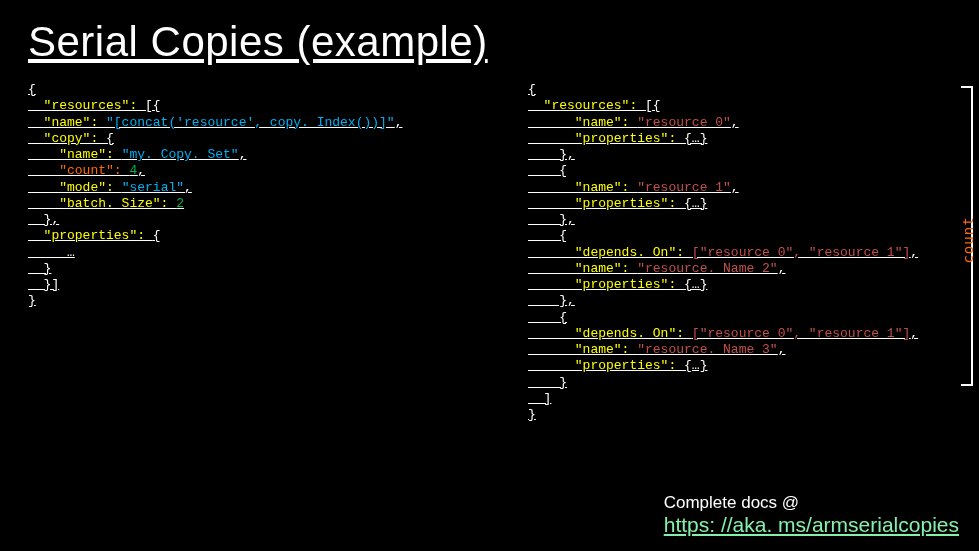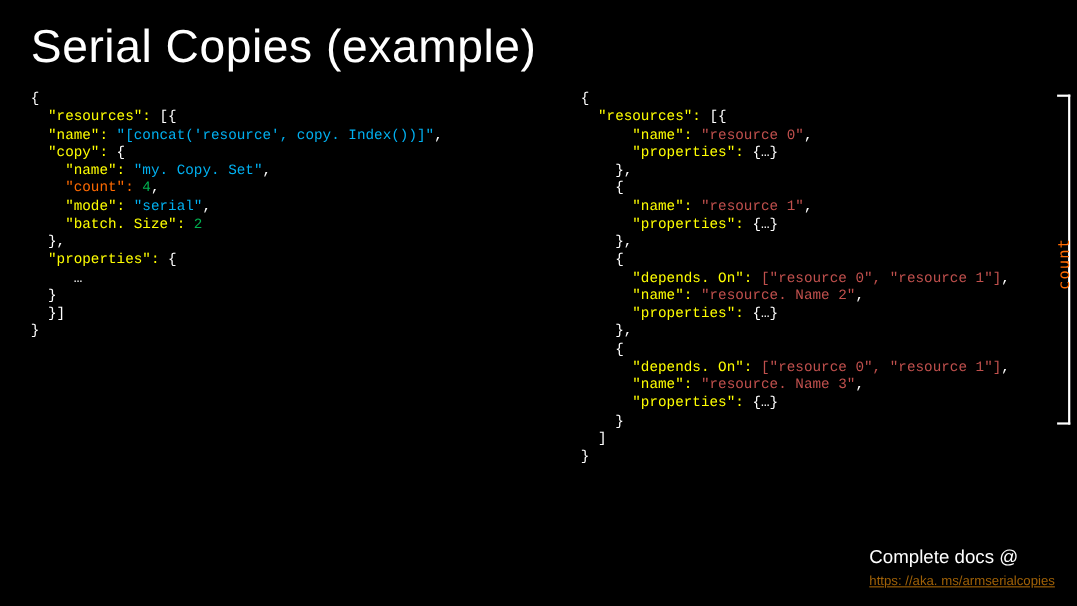--- a/index.html
+++ b/index.html
@@ -10,20 +10,21 @@
     color: #fff;
     font-family: "Segoe UI Light", "Segoe UI", Arial, sans-serif;
     position: relative;
     overflow: hidden;
   }
   .slide {
     width: 100%;
     height: 100%;
     padding: 18px 28px 32px 28px;
     position: relative;
+    text-decoration: underline;
   }
   .title {
     font-size: 42px;
     font-weight: 300;
     color: #fff;
     margin-bottom: 16px;
     letter-spacing: 0.5px;
   }
   .columns {
     display: flex;
@@ -70,23 +71,23 @@
   }
   .footer {
     position: absolute;
     bottom: 14px;
     right: 20px;
     font-size: 17px;
     font-weight: 300;
     color: #fff;
   }
   .footer a {
-    color: #a16207;
+    color: #86efac;
     text-decoration: underline;
-    font-size: 12px;
+    font-size: 21px;
   }
 </style>
 </head>
 <body>
 
 <div class="slide">
 
   <h1 class="title">Serial Copies  (example)</h1>
 
   <div class="columns">

